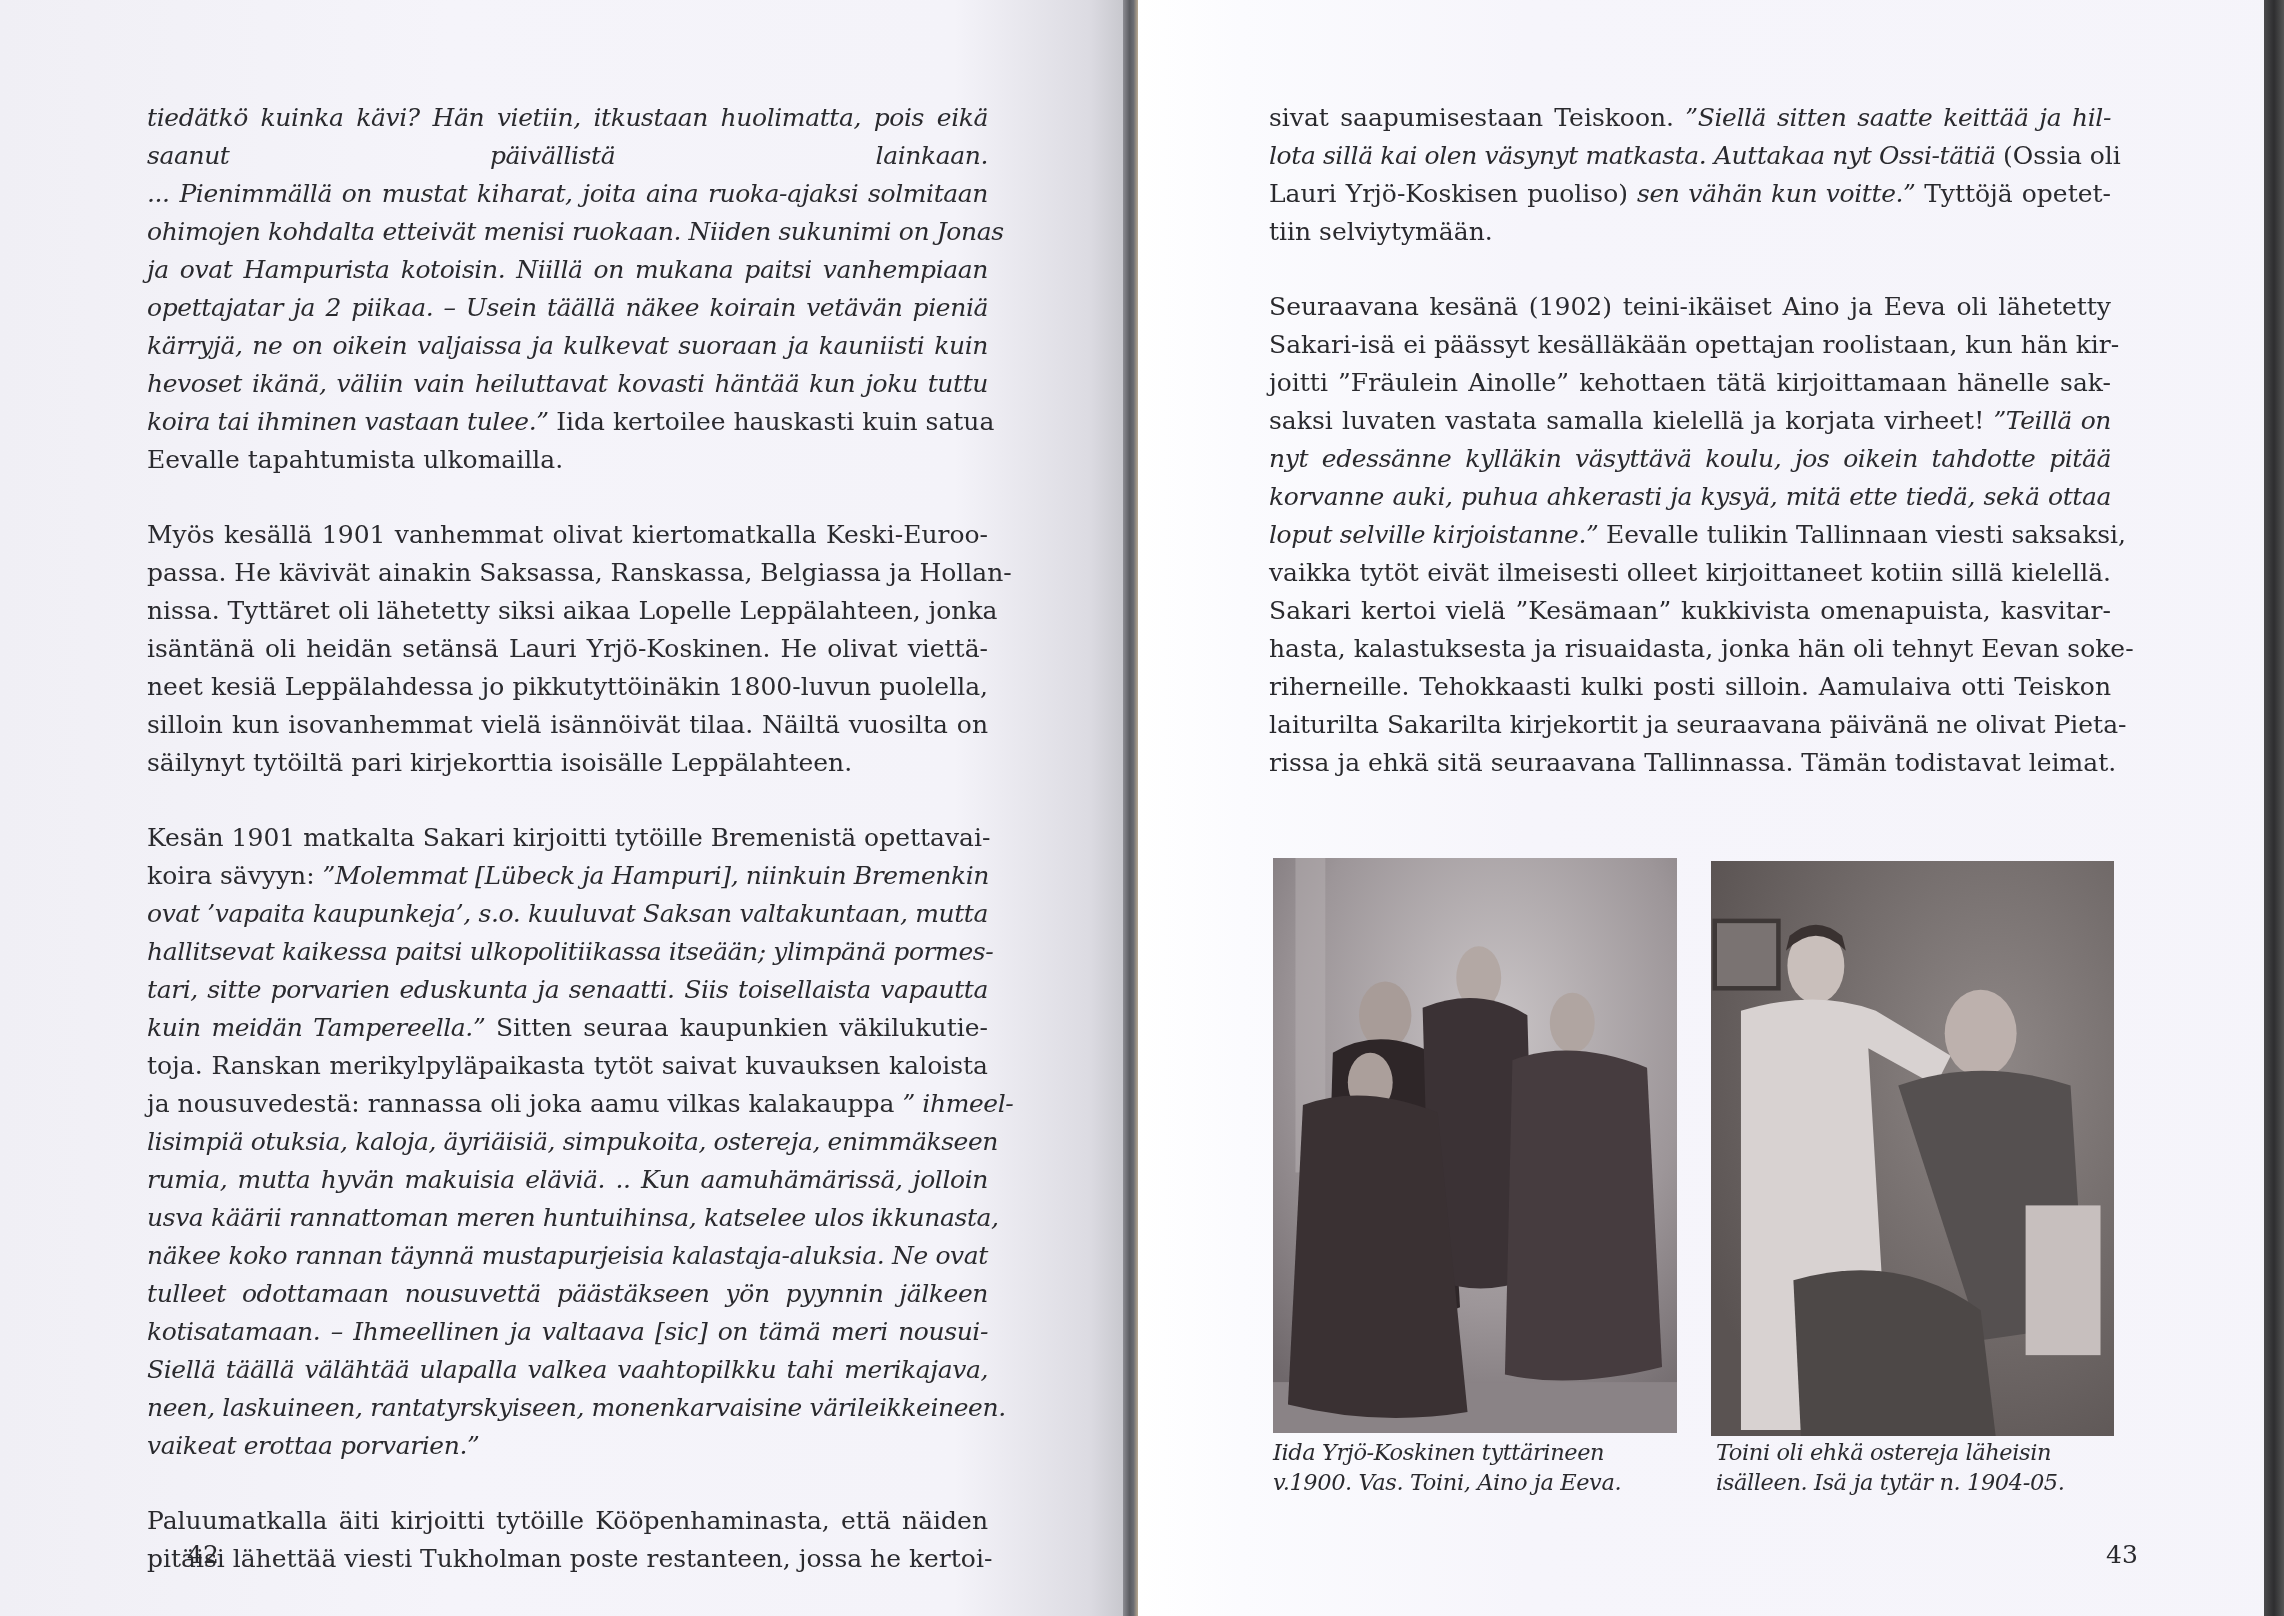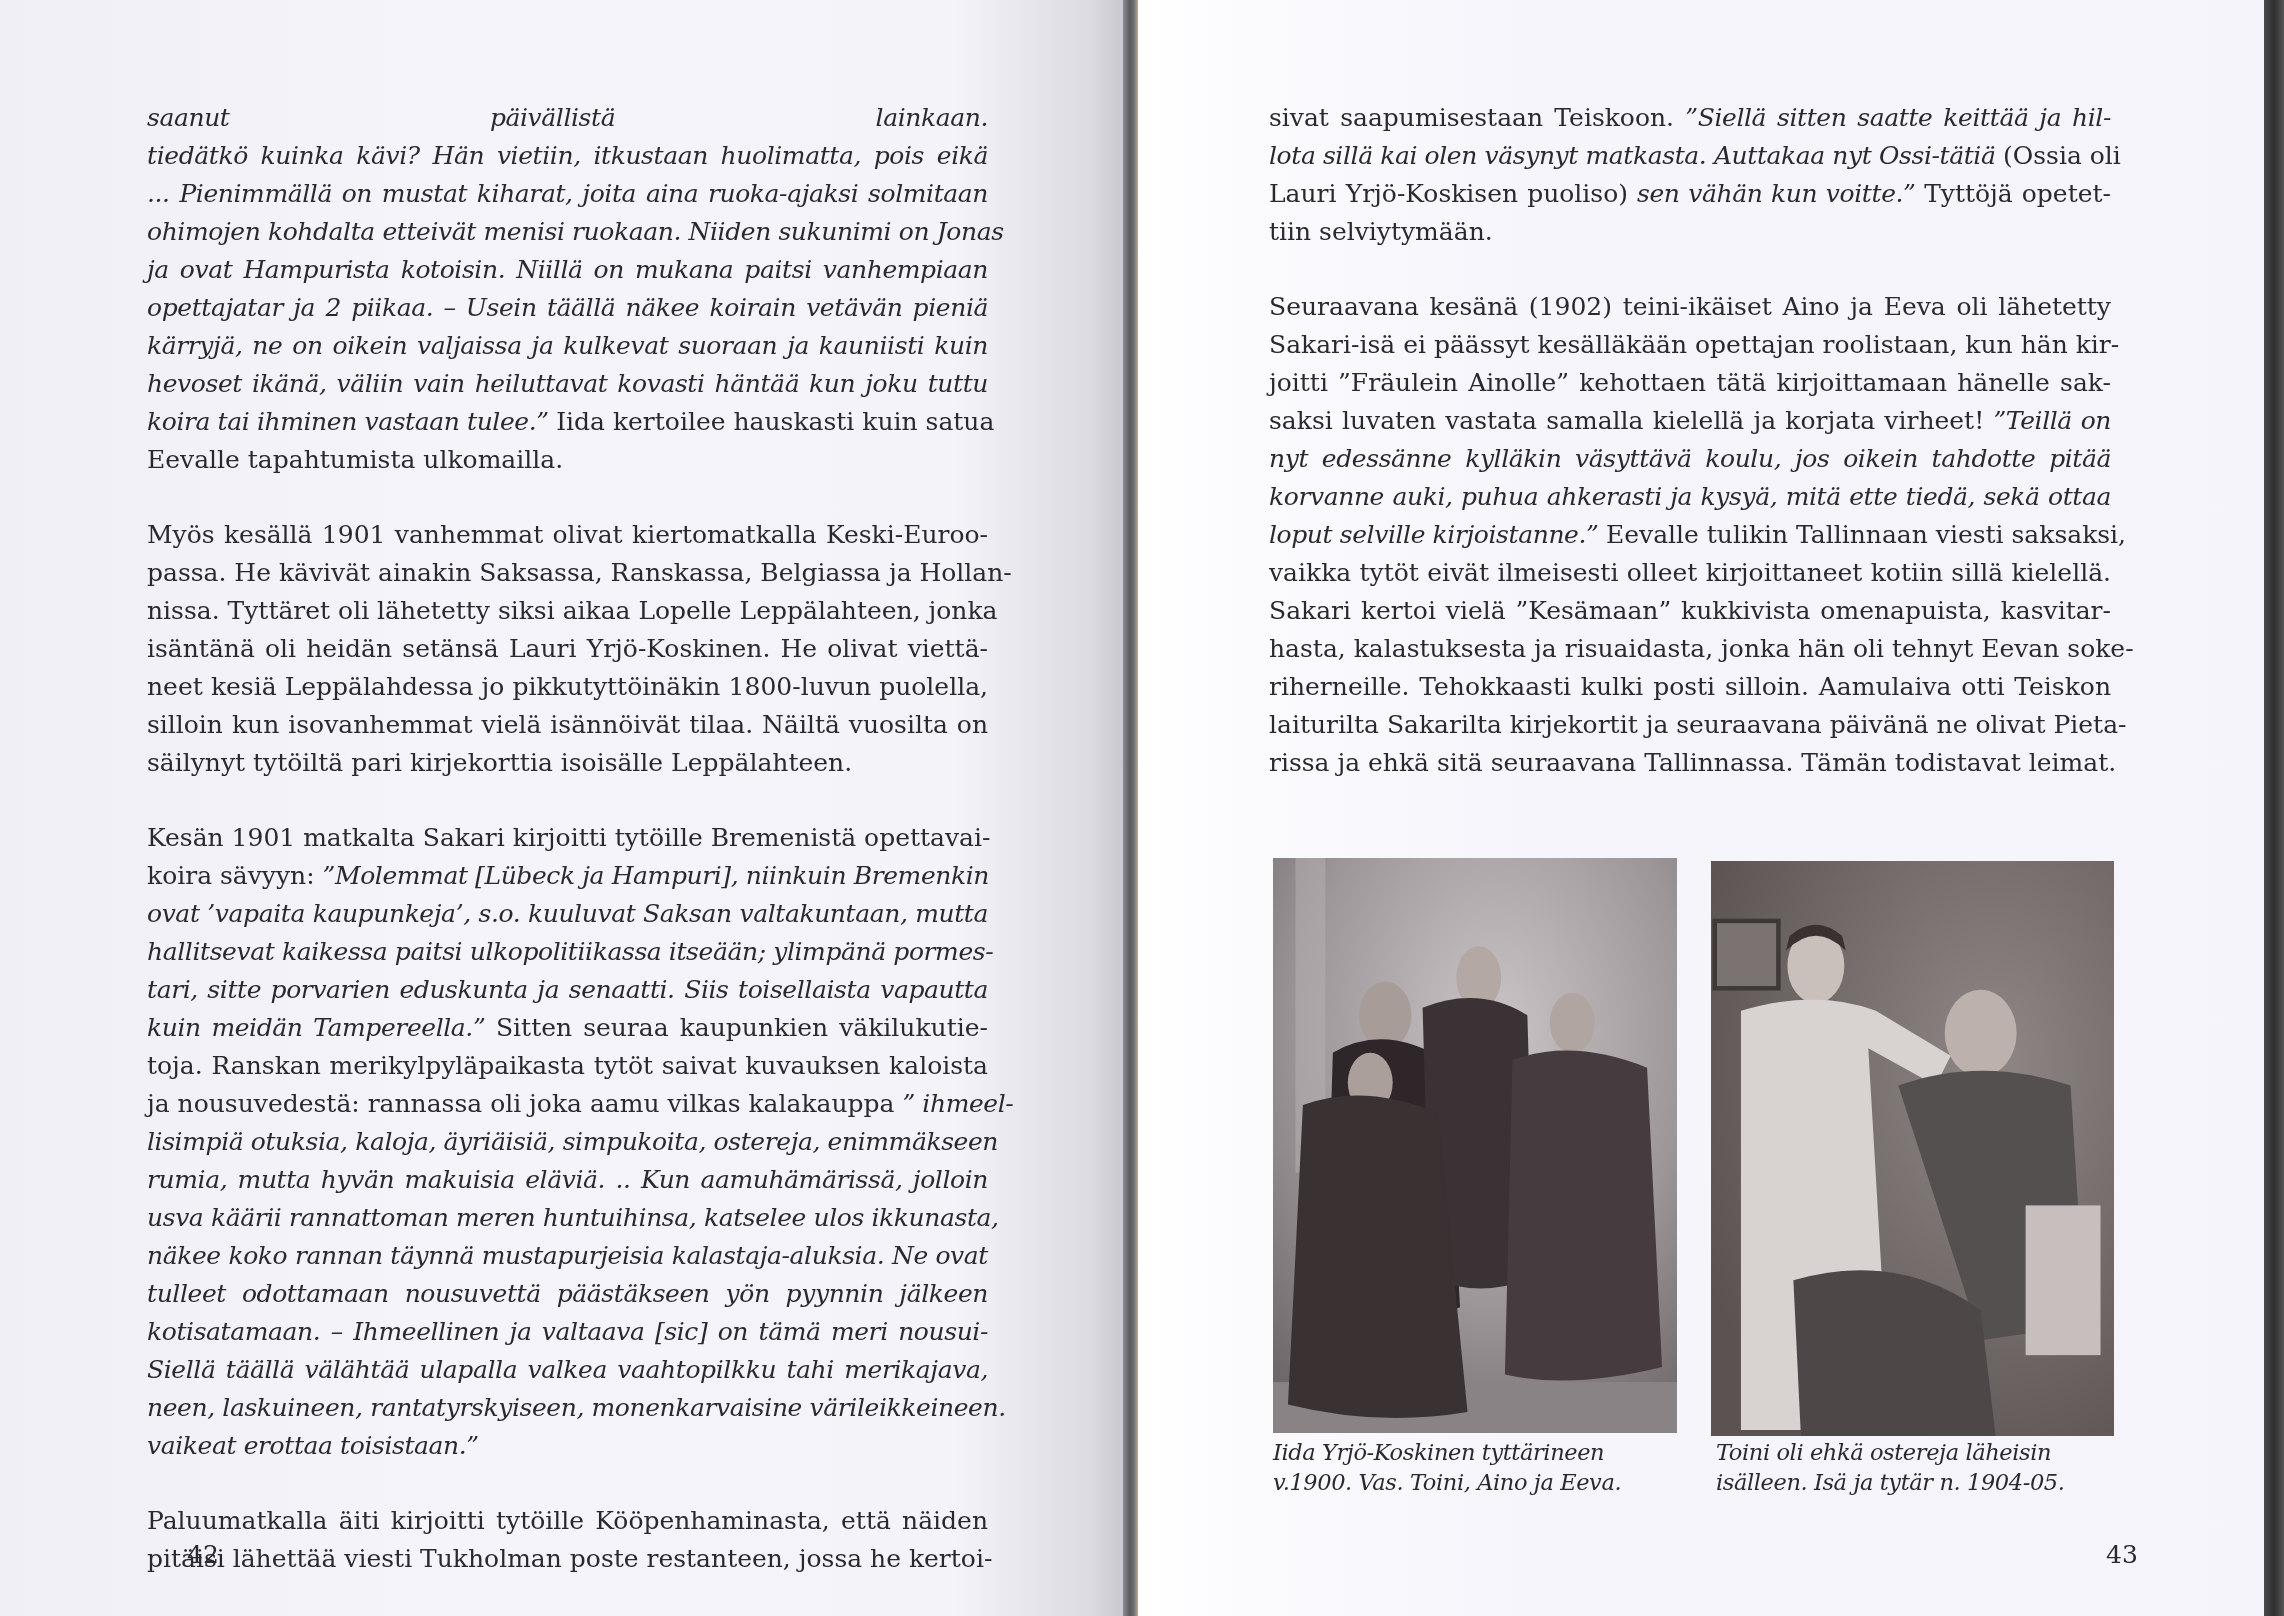--- a/index.html
+++ b/index.html
@@ -49,22 +49,22 @@
   .caption span { display: block; white-space: nowrap; }
 </style>
 </head>
 <body>
 
 <div class="spread">
 
   <div class="page left">
     <div class="textcol" style="top:99px;">
         <p>
+          <span class="line"><span class="it">tiedätkö kuinka kävi? Hän vietiin, itkustaan huolimatta, pois eikä</span></span>
           <span class="line"><span class="it">saanut päivällistä lainkaan.</span></span>
-          <span class="line"><span class="it">tiedätkö kuinka kävi? Hän vietiin, itkustaan huolimatta, pois eikä</span></span>
           <span class="line"><span class="it">... Pienimmällä on mustat kiharat, joita aina ruoka-ajaksi solmitaan</span></span>
           <span class="line"><span class="it">ohimojen kohdalta etteivät menisi ruokaan. Niiden sukunimi on Jonas</span></span>
           <span class="line"><span class="it">ja ovat Hampurista kotoisin. Niillä on mukana paitsi vanhempiaan</span></span>
           <span class="line"><span class="it">opettajatar ja 2 piikaa. – Usein täällä näkee koirain vetävän pieniä</span></span>
           <span class="line"><span class="it">kärryjä, ne on oikein valjaissa ja kulkevat suoraan ja kauniisti kuin</span></span>
           <span class="line"><span class="it">hevoset ikänä, väliin vain heiluttavat kovasti häntää kun joku tuttu</span></span>
           <span class="line"><span class="it">koira tai ihminen vastaan tulee.” </span><span>Iida kertoilee hauskasti kuin satua</span></span>
           <span class="line last"><span>Eevalle tapahtumista ulkomailla.</span></span>
         </p>
         <p>
@@ -86,21 +86,21 @@
           <span class="line"><span>toja. Ranskan merikylpyläpaikasta tytöt saivat kuvauksen kaloista</span></span>
           <span class="line"><span>ja nousuvedestä: rannassa oli joka aamu vilkas kalakauppa </span><span class="it">” ihmeel-</span></span>
           <span class="line"><span class="it">lisimpiä otuksia, kaloja, äyriäisiä, simpukoita, ostereja, enimmäkseen</span></span>
           <span class="line"><span class="it">rumia, mutta hyvän makuisia eläviä. .. Kun aamuhämärissä, jolloin</span></span>
           <span class="line"><span class="it">usva käärii rannattoman meren huntuihinsa, katselee ulos ikkunasta,</span></span>
           <span class="line"><span class="it">näkee koko rannan täynnä mustapurjeisia kalastaja-aluksia. Ne ovat</span></span>
           <span class="line"><span class="it">tulleet odottamaan nousuvettä päästäkseen yön pyynnin jälkeen</span></span>
           <span class="line"><span class="it">kotisatamaan. – Ihmeellinen ja valtaava [sic] on tämä meri nousui-</span></span>
           <span class="line"><span class="it">Siellä täällä välähtää ulapalla valkea vaahtopilkku tahi merikajava,</span></span>
           <span class="line"><span class="it">neen, laskuineen, rantatyrskyiseen, monenkarvaisine värileikkeineen.</span></span>
-          <span class="line last"><span class="it">vaikeat erottaa toisistaan.”</span></span>
+          <span class="line last"><span class="it">vaikeat erottaa porvarien.”</span></span>
         </p>
         <p>
           <span class="line"><span>Paluumatkalla äiti kirjoitti tytöille Kööpenhaminasta, että näiden</span></span>
           <span class="line"><span>pitäisi lähettää viesti Tukholman poste restanteen, jossa he kertoi-</span></span>
         </p>
       </div>
     <div class="page-number">42</div>
   </div>
 
   <div class="gutter"></div>

